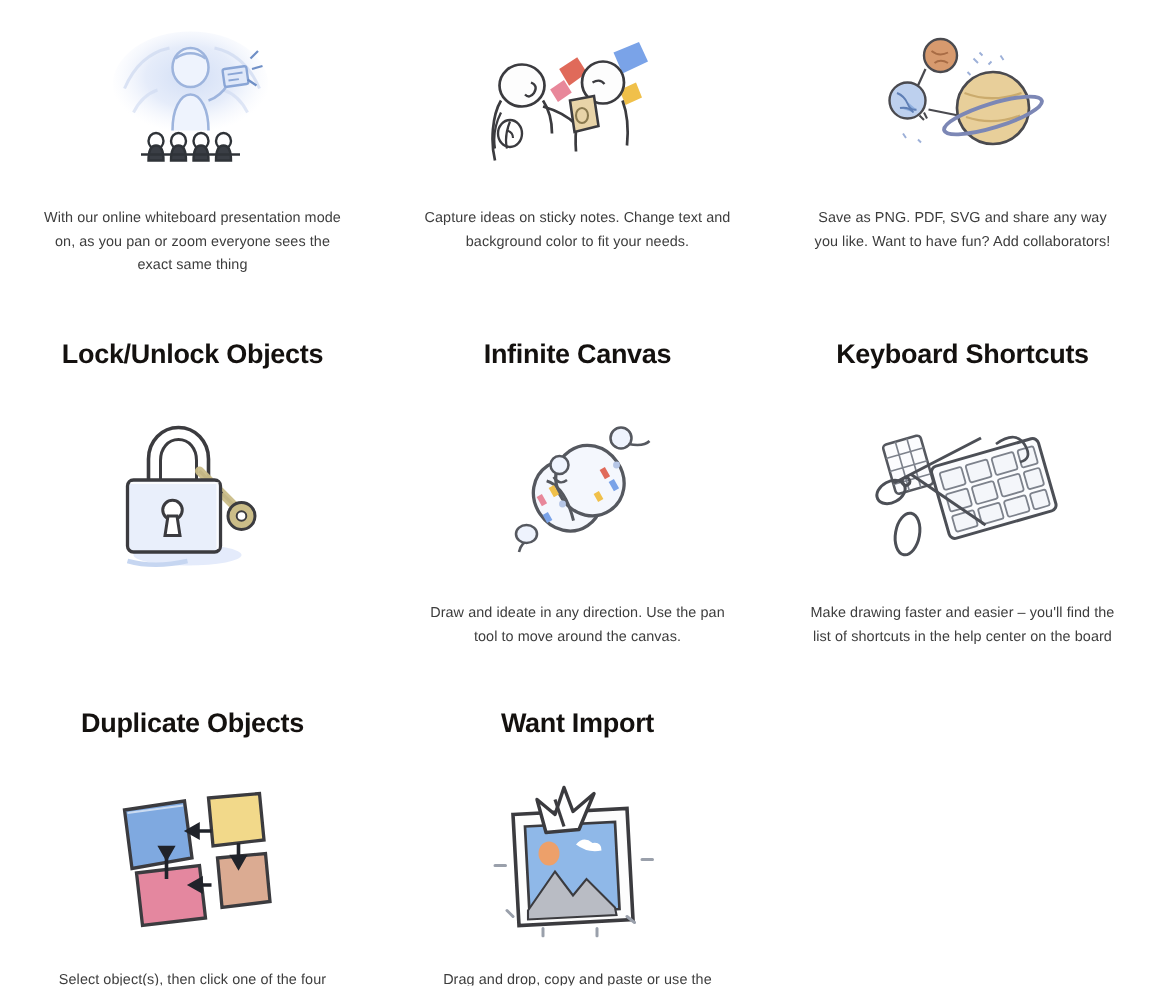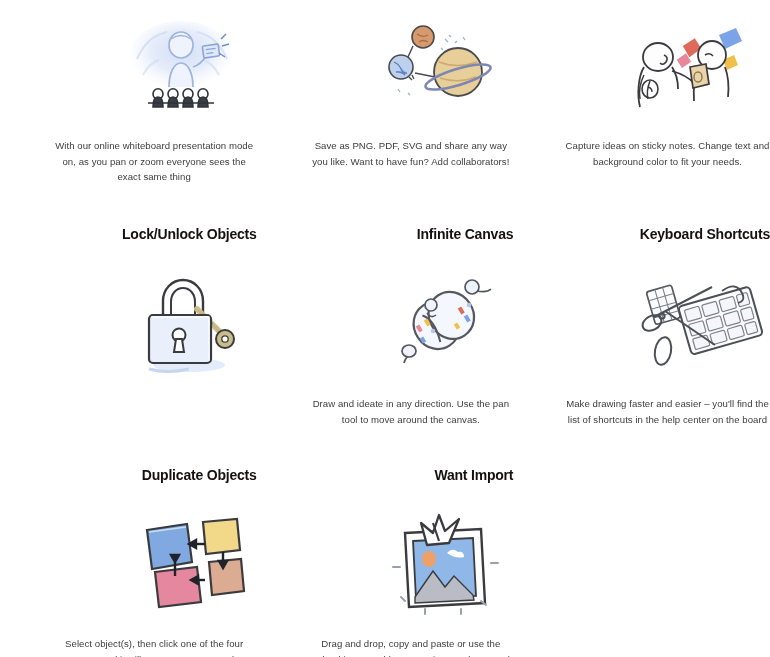--- a/index.html
+++ b/index.html
@@ -17,25 +17,25 @@
     background: #ffffff;
   }
   .grid {
     display: grid;
     grid-template-columns: 1fr 1fr 1fr;
     width: 770px;
   }
   .cell {
     display: flex;
     flex-direction: column;
-    align-items: flex-end;
-    padding: 0 0;
+    align-items: center;
+    padding: 0 16px;
   }
   .heading {
-    font-size: 14px;
+    font-size: 18px;
     font-weight: bold;
     color: #14110f;
     letter-spacing: -0.2px;
     text-align: center;
     line-height: 1.2;
     white-space: nowrap;
   }
   .art {
     display: flex;
     align-items: center;
@@ -112,46 +112,20 @@
           </g>
         </svg>
       </div>
       <div class="desc">With our online whiteboard presentation mode on, as you pan or zoom everyone sees the exact same thing</div>
     </div>
 
     <div class="cell">
       <div class="art">
         <svg width="150" height="105" viewBox="0 0 150 105">
 
-          <circle cx="60" cy="22" r="11" fill="#d79a6e" stroke="#4a4a4f" stroke-width="1.6"></circle>
-          <path d="M54 19q5 4 11 1M56 27q4-3 9 0" stroke="#a86c45" stroke-width="1.3" fill="none"></path>
-
-          <circle cx="38" cy="52" r="12" fill="#bdd0ee" stroke="#4a4a4f" stroke-width="1.6"></circle>
-          <path d="M31 47q5 2 7 7t6 4M33 57q6-1 9 3" fill="#8fb0e0" stroke="#5f7fb5" stroke-width="1.3"></path>
-
-          <path d="M50 31L45 42" stroke="#4a4a4f" stroke-width="1.5"></path>
-          <path d="M52 58l20 4" stroke="#4a4a4f" stroke-width="1.5"></path>
-          <path d="M46 62l3 3M49 60l2 4" stroke="#4a4a4f" stroke-width="1.4"></path>
-
-          <circle cx="95" cy="57" r="24" fill="#e8cf9a" stroke="#4a4a4f" stroke-width="1.8"></circle>
-          <path d="M76 47q18 7 38 0M77 63q18 6 36-1" stroke="#cbab6d" stroke-width="1.5" fill="none"></path>
-          <ellipse cx="95" cy="62" rx="34" ry="8" fill="none" stroke="#7c87b5" stroke-width="2.6" transform="rotate(-17 95 62)"></ellipse>
-
-          <g stroke="#9db0d8" stroke-width="1.3" fill="none">
-            <path d="M82 24l3 3M86 20l2 2M92 28l2-2M78 33l2 2M100 22l2 3M35 74l2 3M45 78l2 2"></path>
-          </g>
-        </svg>
-      </div>
-      <div class="desc">Save as PNG. PDF, SVG and share any way you like. Want to have fun? Add collaborators!</div>
-    </div>
-
-    <div class="cell">
-      <div class="art">
-        <svg width="150" height="105" viewBox="0 0 150 105">
-
           <g stroke="none">
             <path d="M63 30l13-6 5 11-13 7z" fill="#e06a5a" transform="rotate(-8 70 32)"></path>
             <path d="M57 44l10-5 4 9-10 5z" fill="#e8879a" transform="rotate(-8 62 46)"></path>
             <path d="M99 20l17-7 6 13-17 8z" fill="#7aa3e8"></path>
             <path d="M103 45l11-5 4 10-11 5z" fill="#f0c04a"></path>
           </g>
 
           <ellipse cx="38" cy="42" rx="15" ry="14" fill="#fdfdfd" stroke="#3b3b3f" stroke-width="1.8"></ellipse>
           <path d="M44 40q5 2 2 7q-3 4-6 1" stroke="#3b3b3f" stroke-width="1.6" fill="none"></path>
           <path d="M24 52c-6 10-7 28-4 40M52 52c4 6 6 14 6 22" stroke="#3b3b3f" stroke-width="1.8" fill="none"></path>
@@ -162,20 +136,46 @@
           <ellipse cx="92" cy="40" rx="14" ry="14" fill="#fdfdfd" stroke="#3b3b3f" stroke-width="1.8"></ellipse>
           <path d="M85 40q5-3 8 1" stroke="#3b3b3f" stroke-width="1.5" fill="none"></path>
           <path d="M79 52c-4 6-6 20-5 34M105 52c3 8 4 20 3 30" stroke="#3b3b3f" stroke-width="1.8" fill="none"></path>
 
           <path d="M52 56q14 4 22 12" stroke="#3b3b3f" stroke-width="1.8" fill="none"></path>
           <path d="M70 52l16-3 3 20-16 4z" fill="#e8d4a8" stroke="#3b3b3f" stroke-width="1.7"></path>
           <ellipse cx="78" cy="62" rx="4" ry="5" fill="none" stroke="#8a7a4f" stroke-width="1.4"></ellipse>
         </svg>
       </div>
       <div class="desc">Capture ideas on sticky notes. Change text and background color to fit your needs.</div>
+    </div>
+
+    <div class="cell">
+      <div class="art">
+        <svg width="150" height="105" viewBox="0 0 150 105">
+
+          <circle cx="60" cy="22" r="11" fill="#d79a6e" stroke="#4a4a4f" stroke-width="1.6"></circle>
+          <path d="M54 19q5 4 11 1M56 27q4-3 9 0" stroke="#a86c45" stroke-width="1.3" fill="none"></path>
+
+          <circle cx="38" cy="52" r="12" fill="#bdd0ee" stroke="#4a4a4f" stroke-width="1.6"></circle>
+          <path d="M31 47q5 2 7 7t6 4M33 57q6-1 9 3" fill="#8fb0e0" stroke="#5f7fb5" stroke-width="1.3"></path>
+
+          <path d="M50 31L45 42" stroke="#4a4a4f" stroke-width="1.5"></path>
+          <path d="M52 58l20 4" stroke="#4a4a4f" stroke-width="1.5"></path>
+          <path d="M46 62l3 3M49 60l2 4" stroke="#4a4a4f" stroke-width="1.4"></path>
+
+          <circle cx="95" cy="57" r="24" fill="#e8cf9a" stroke="#4a4a4f" stroke-width="1.8"></circle>
+          <path d="M76 47q18 7 38 0M77 63q18 6 36-1" stroke="#cbab6d" stroke-width="1.5" fill="none"></path>
+          <ellipse cx="95" cy="62" rx="34" ry="8" fill="none" stroke="#7c87b5" stroke-width="2.6" transform="rotate(-17 95 62)"></ellipse>
+
+          <g stroke="#9db0d8" stroke-width="1.3" fill="none">
+            <path d="M82 24l3 3M86 20l2 2M92 28l2-2M78 33l2 2M100 22l2 3M35 74l2 3M45 78l2 2"></path>
+          </g>
+        </svg>
+      </div>
+      <div class="desc">Save as PNG. PDF, SVG and share any way you like. Want to have fun? Add collaborators!</div>
     </div>
   </div>
 
   <div class="grid row2">
 
     <div class="cell">
       <div class="heading">Lock/Unlock Objects</div>
       <div class="art">
         <svg width="130" height="112" viewBox="0 0 130 112">
           <ellipse cx="62" cy="100" rx="36" ry="7" fill="#dfe8fa" opacity="0.85"></ellipse>

